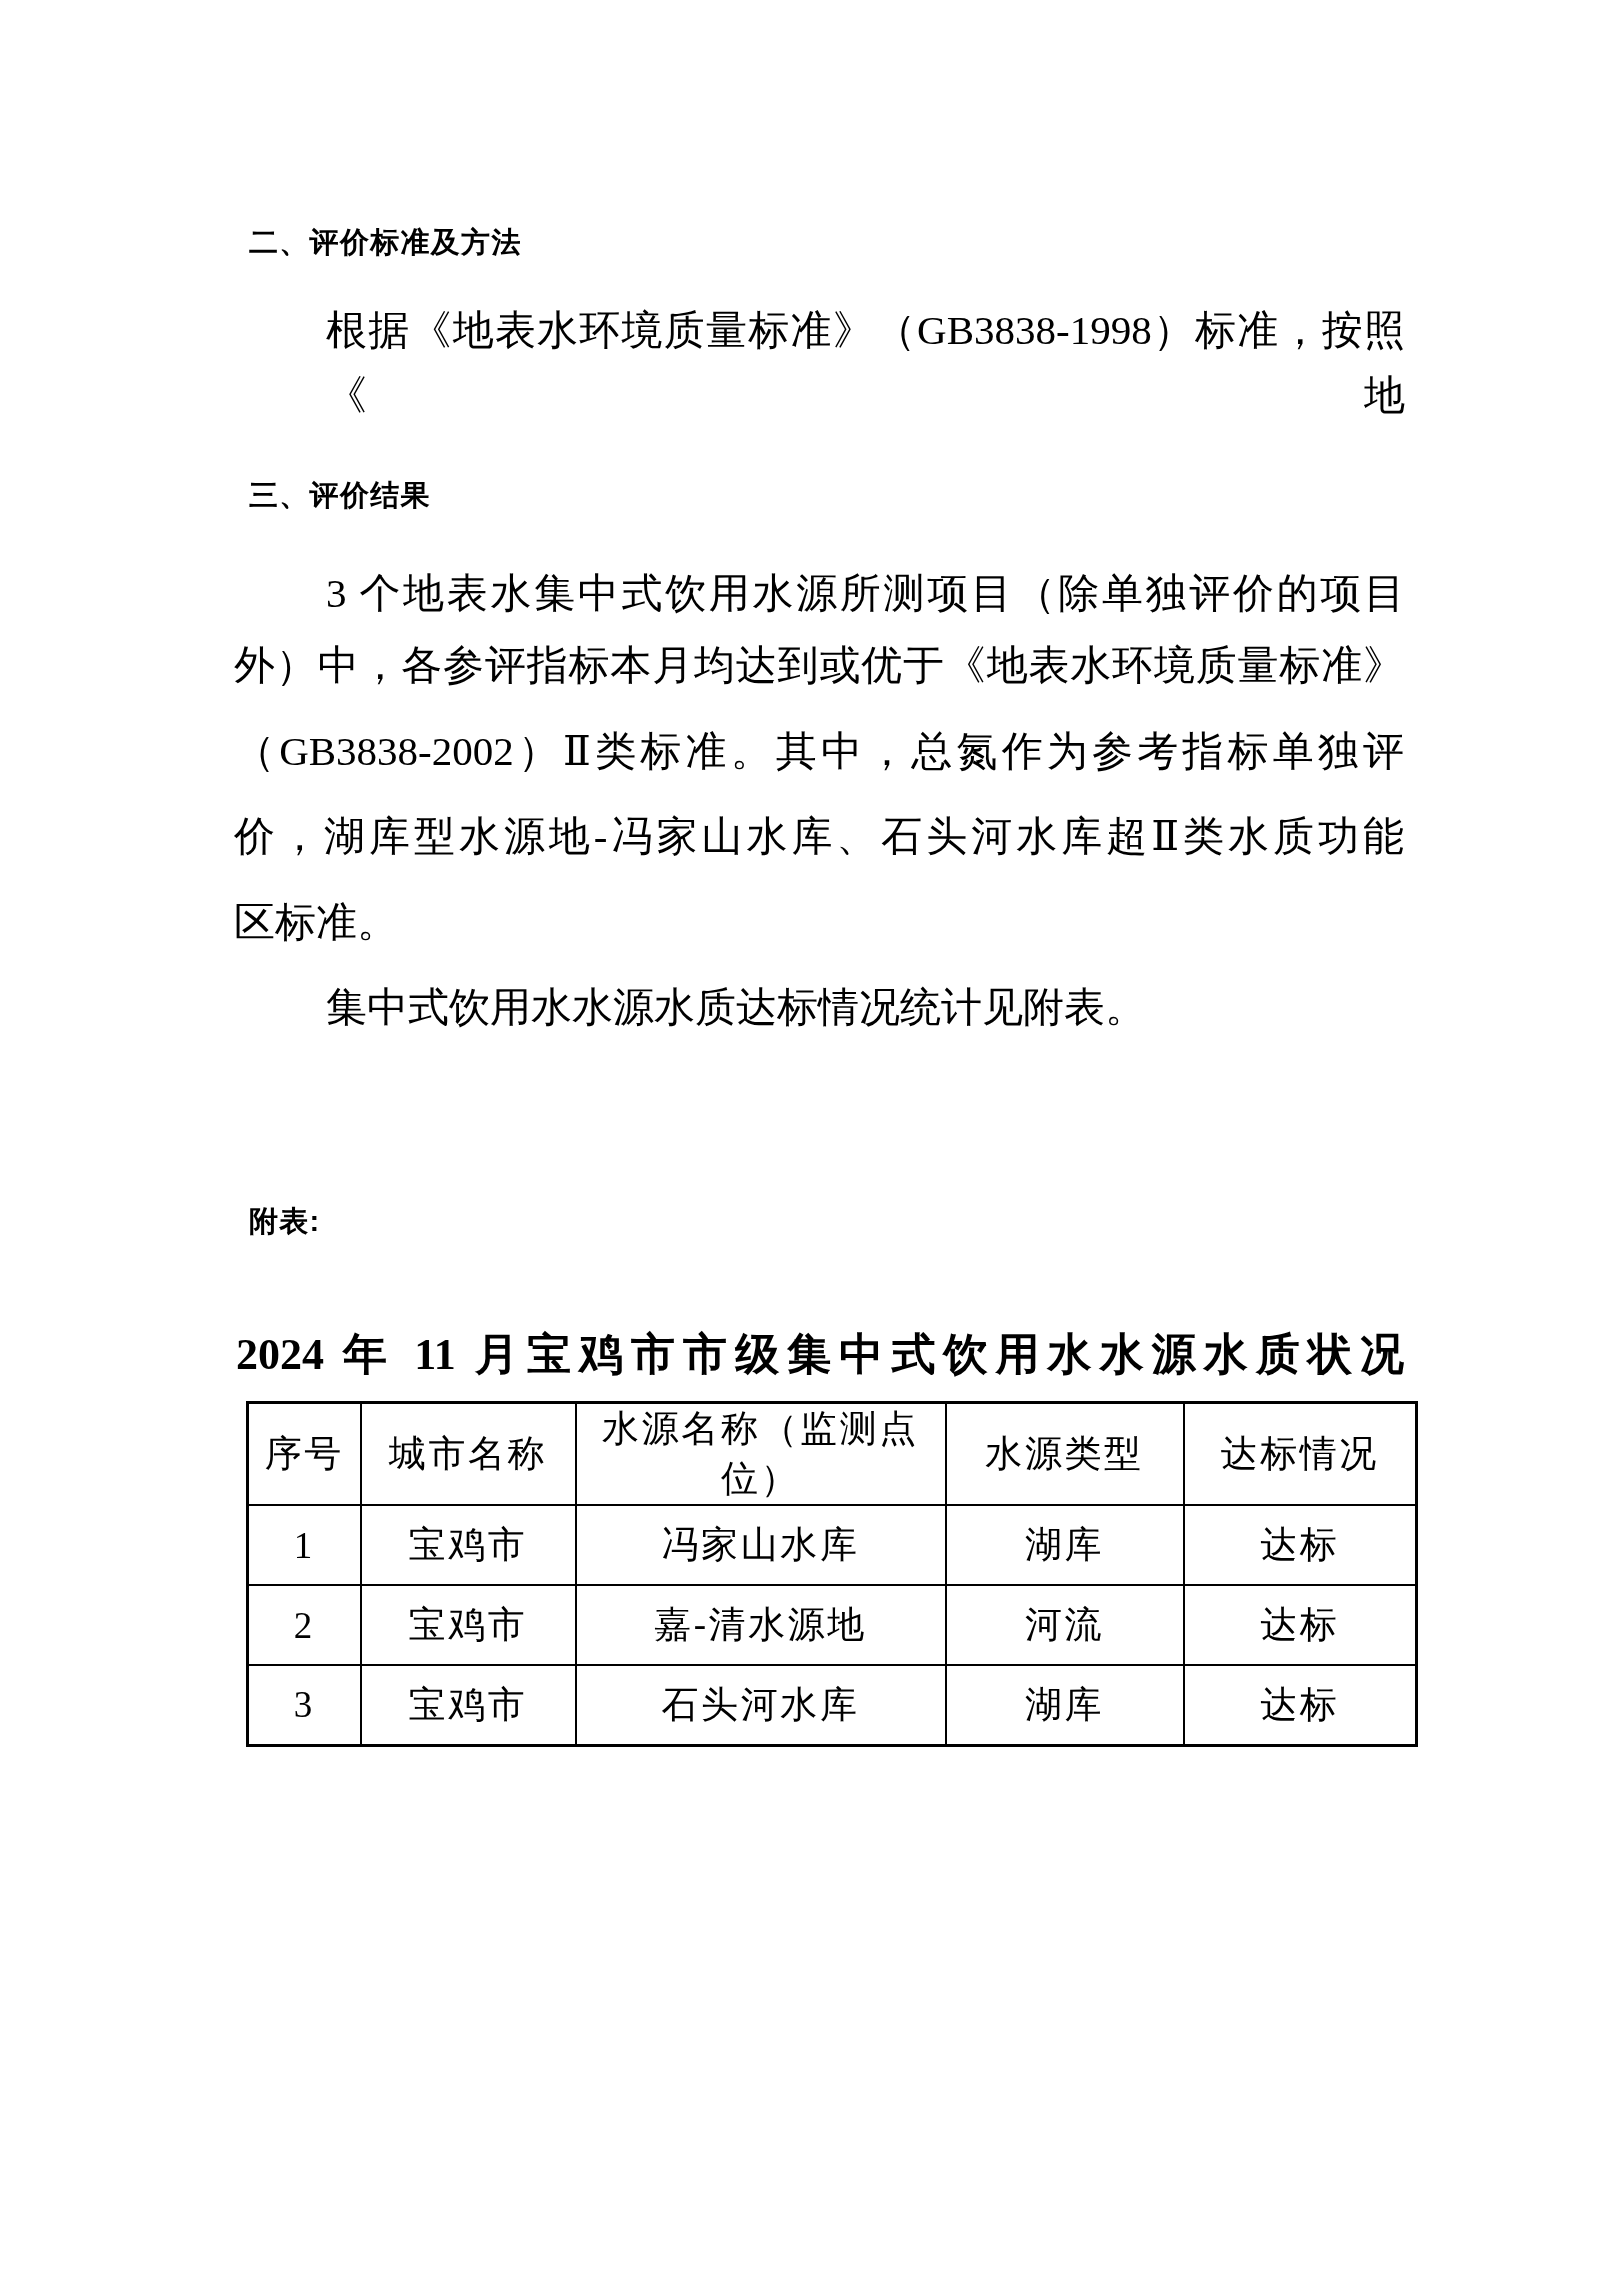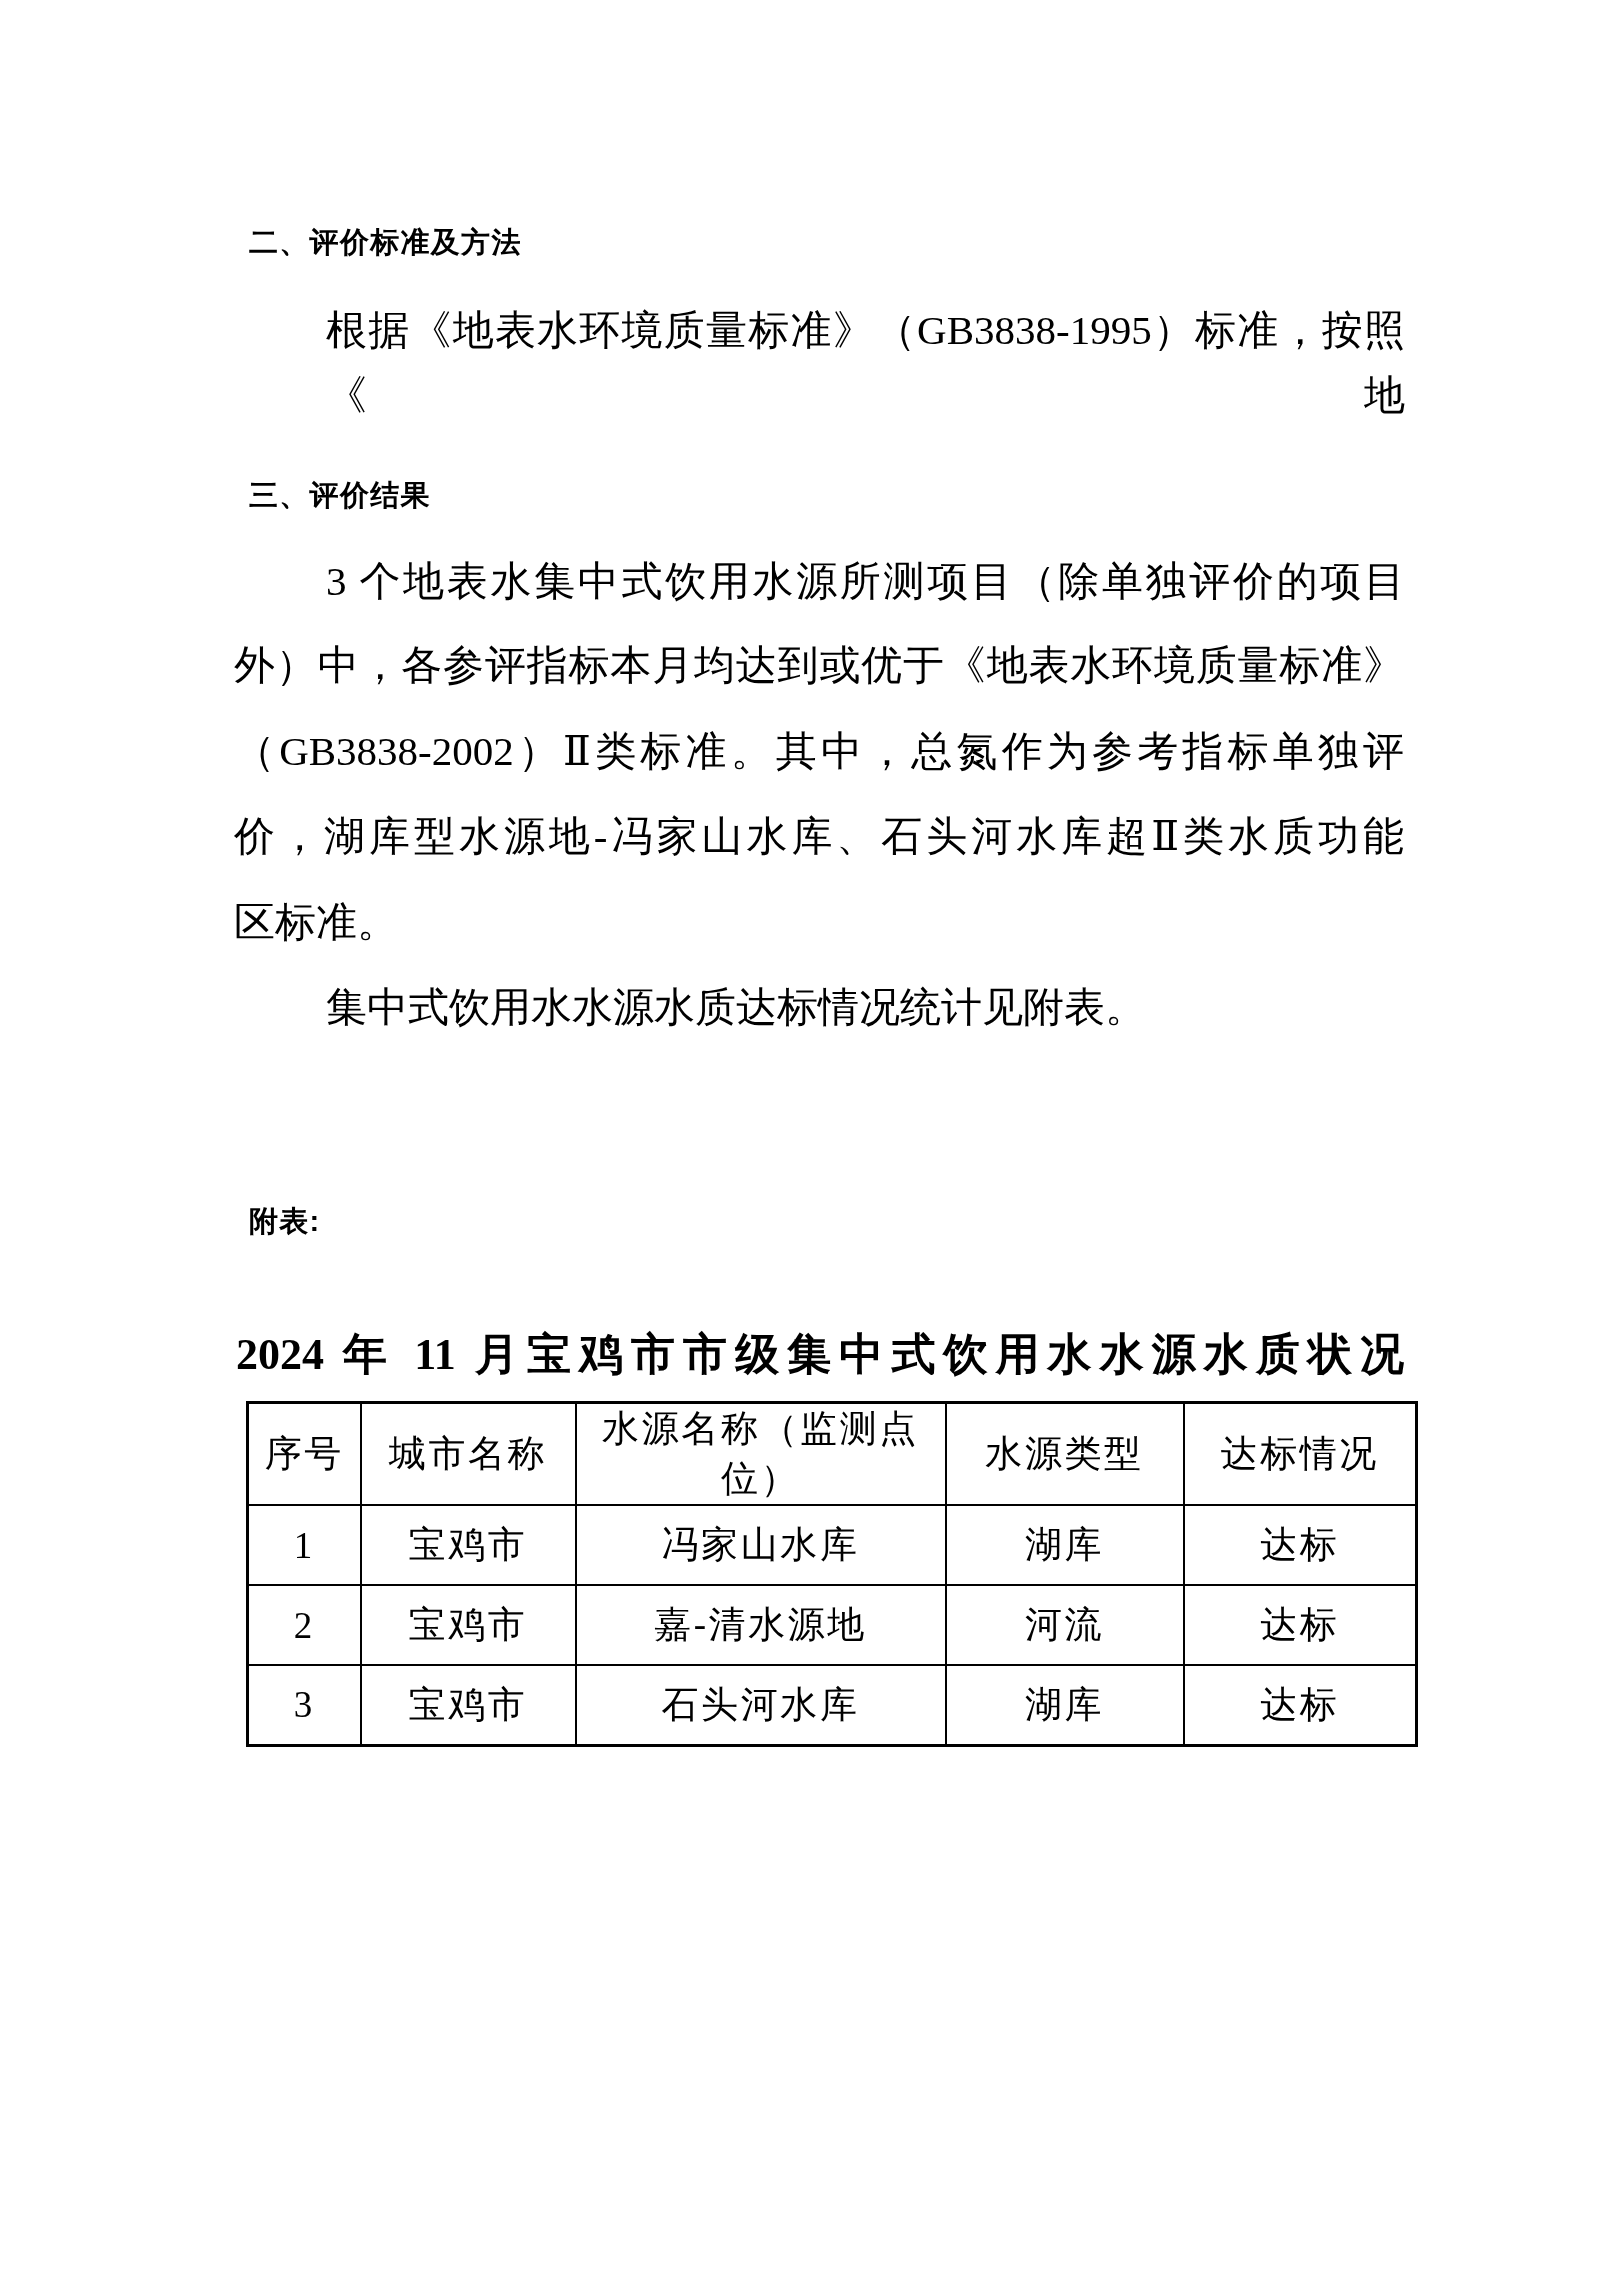--- a/index.html
+++ b/index.html
@@ -83,26 +83,26 @@
   table.report thead tr { height: 77px; }
   table.report tbody tr { height: 80px; }
 </style>
 </head>
 <body>
 
 <div class="page">
 
   <div class="abs heading" style="top:210px;">二、评价标准及方法</div>
 
-  <div class="abs bodyline just indent" style="top:298px;">根据《地表水环境质量标准》（GB3838-1995）标准，按照《地</div>
+  <div class="abs bodyline just indent" style="top:298px;">根据《地表水环境质量标准》（GB3838-1998）标准，按照《地</div>
 
 
   <div class="abs heading" style="top:463px;">三、评价结果</div>
 
-  <div class="abs bodyline just indent" style="top:549px;">3 个地表水集中式饮用水源所测项目（除单独评价的项目</div>
+  <div class="abs bodyline just indent" style="top:561px;">3 个地表水集中式饮用水源所测项目（除单独评价的项目</div>
 
   <div class="abs bodyline just" style="top:633px;">外）中，各参评指标本月均达到或优于《地表水环境质量标准》</div>
 
   <div class="abs bodyline just" style="top:719px;">（GB3838-2002）Ⅱ类标准。其中，总氮作为参考指标单独评</div>
 
   <div class="abs bodyline just" style="top:804px;">价，湖库型水源地-冯家山水库、石头河水库超Ⅱ类水质功能</div>
 
   <div class="abs bodyline indent" style="top:975px;">集中式饮用水水源水质达标情况统计见附表。</div>
 
   <div class="abs bodyline" style="top:890px;">区标准。</div>

